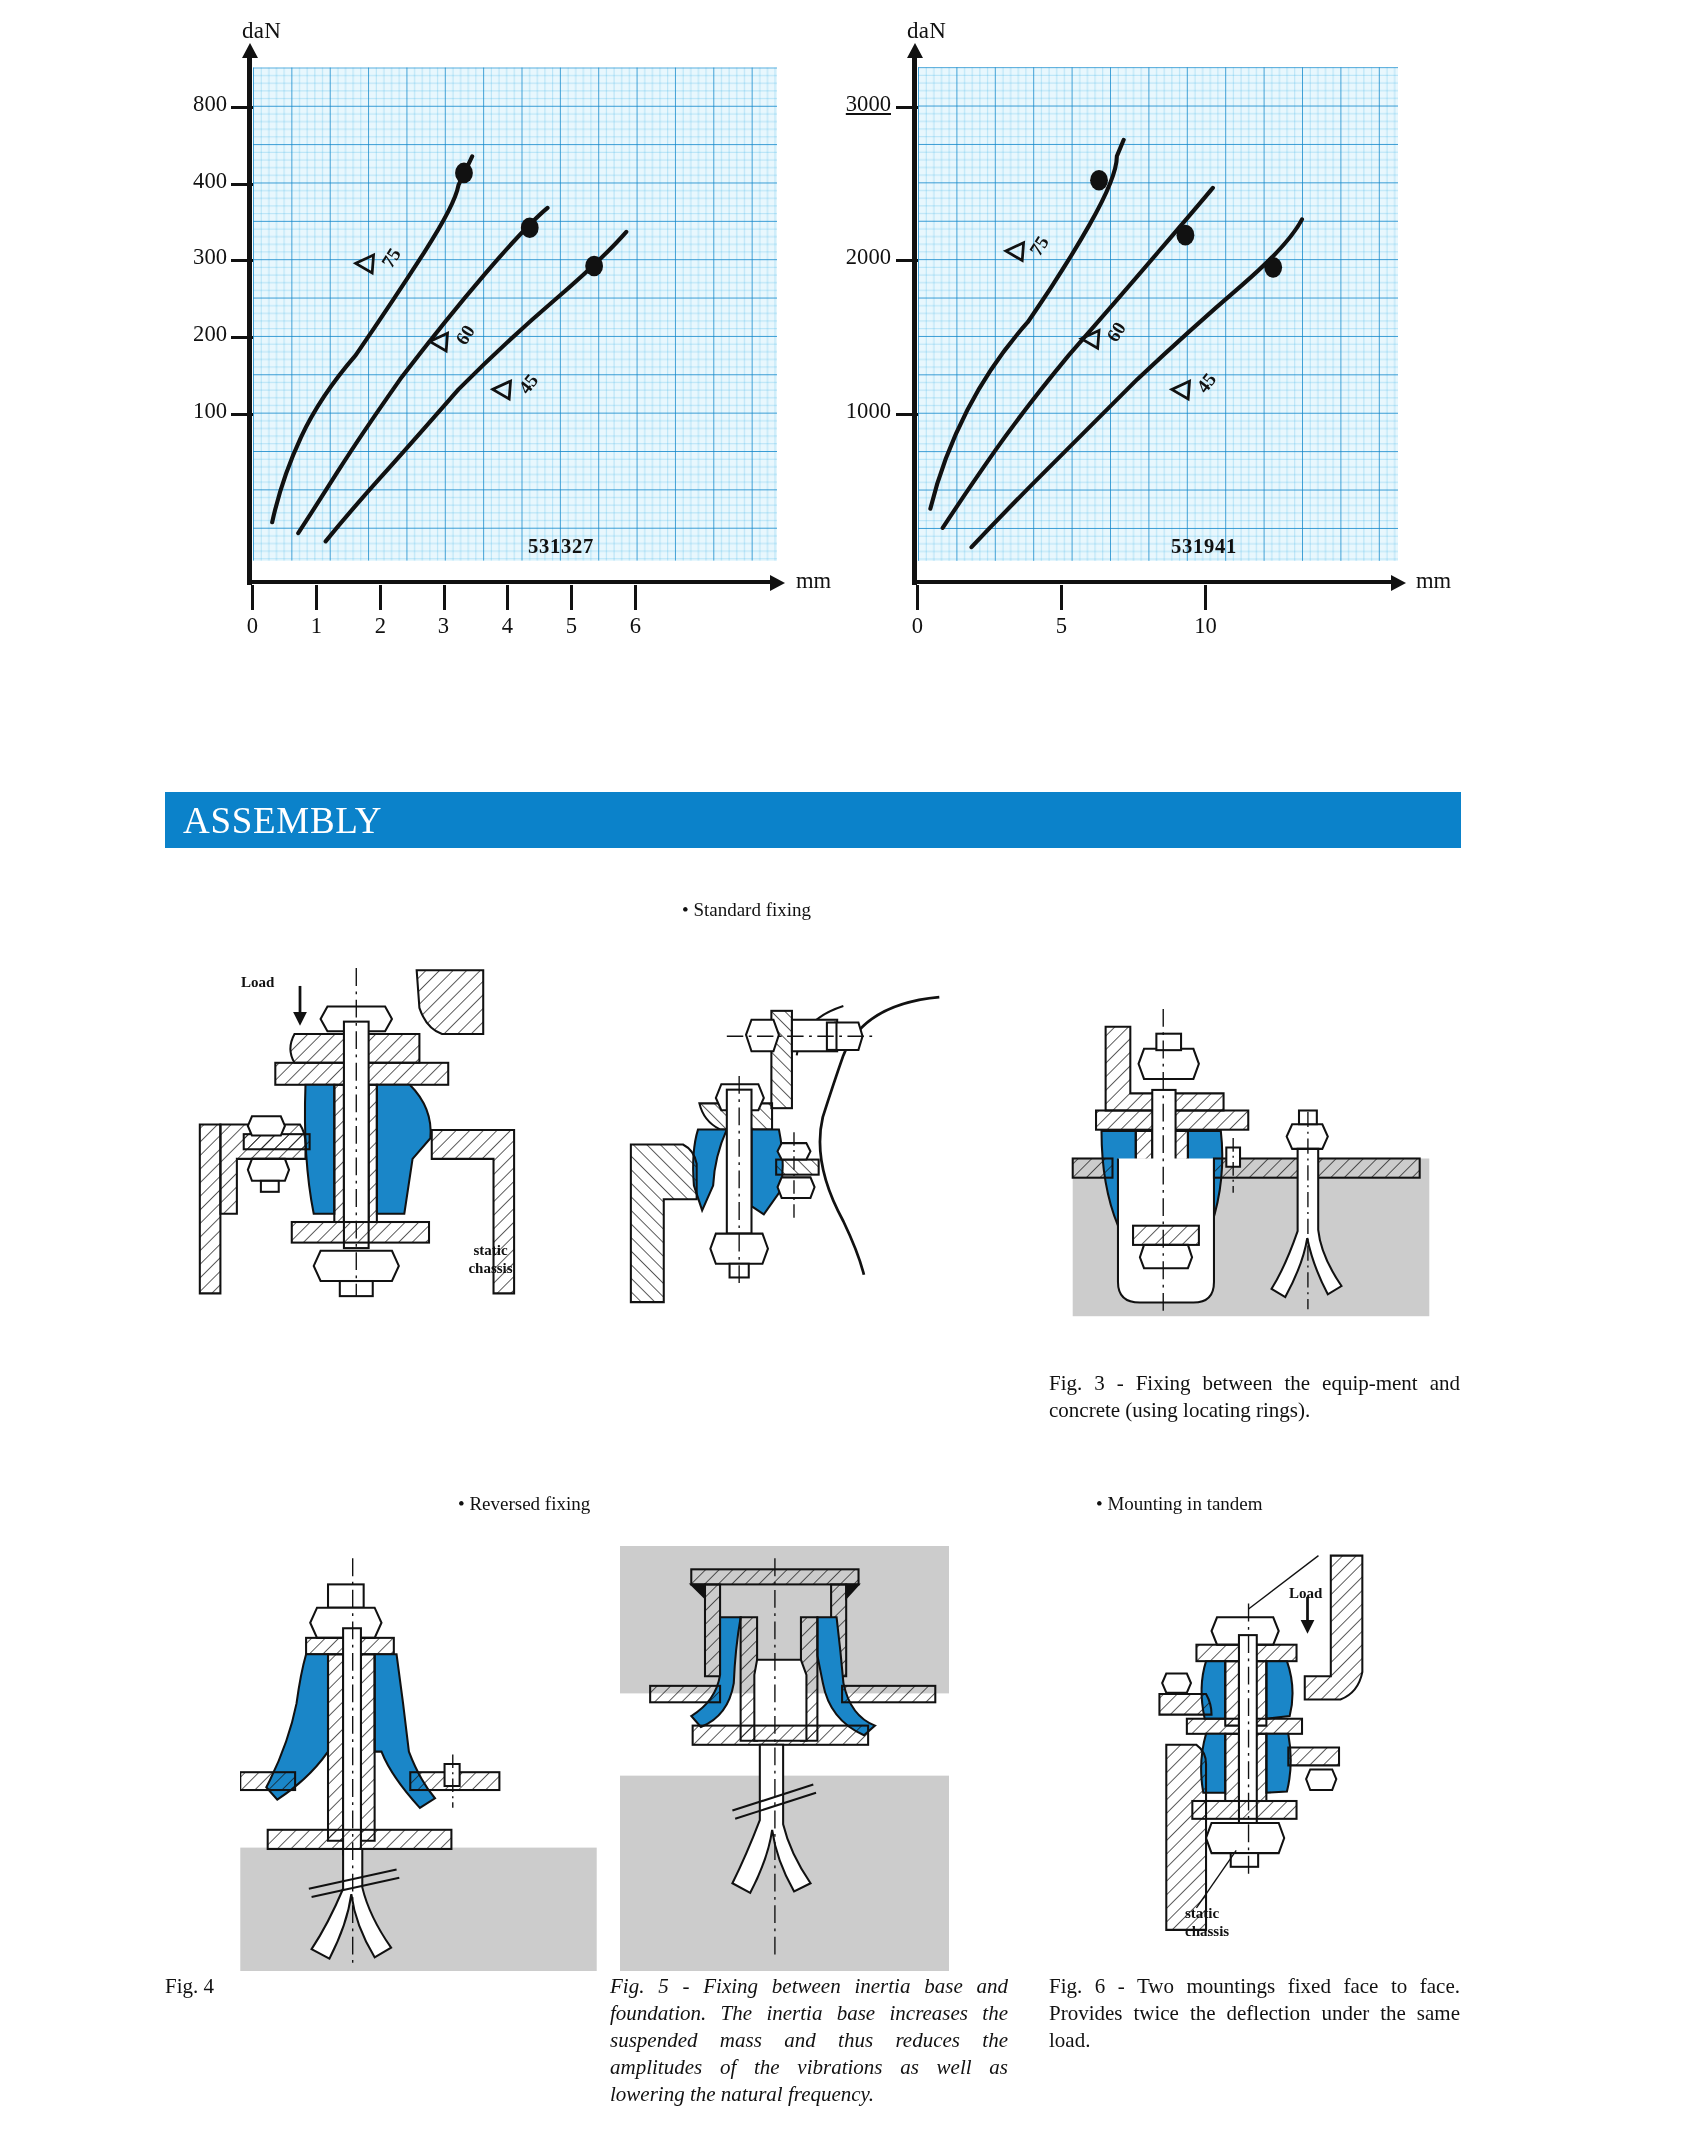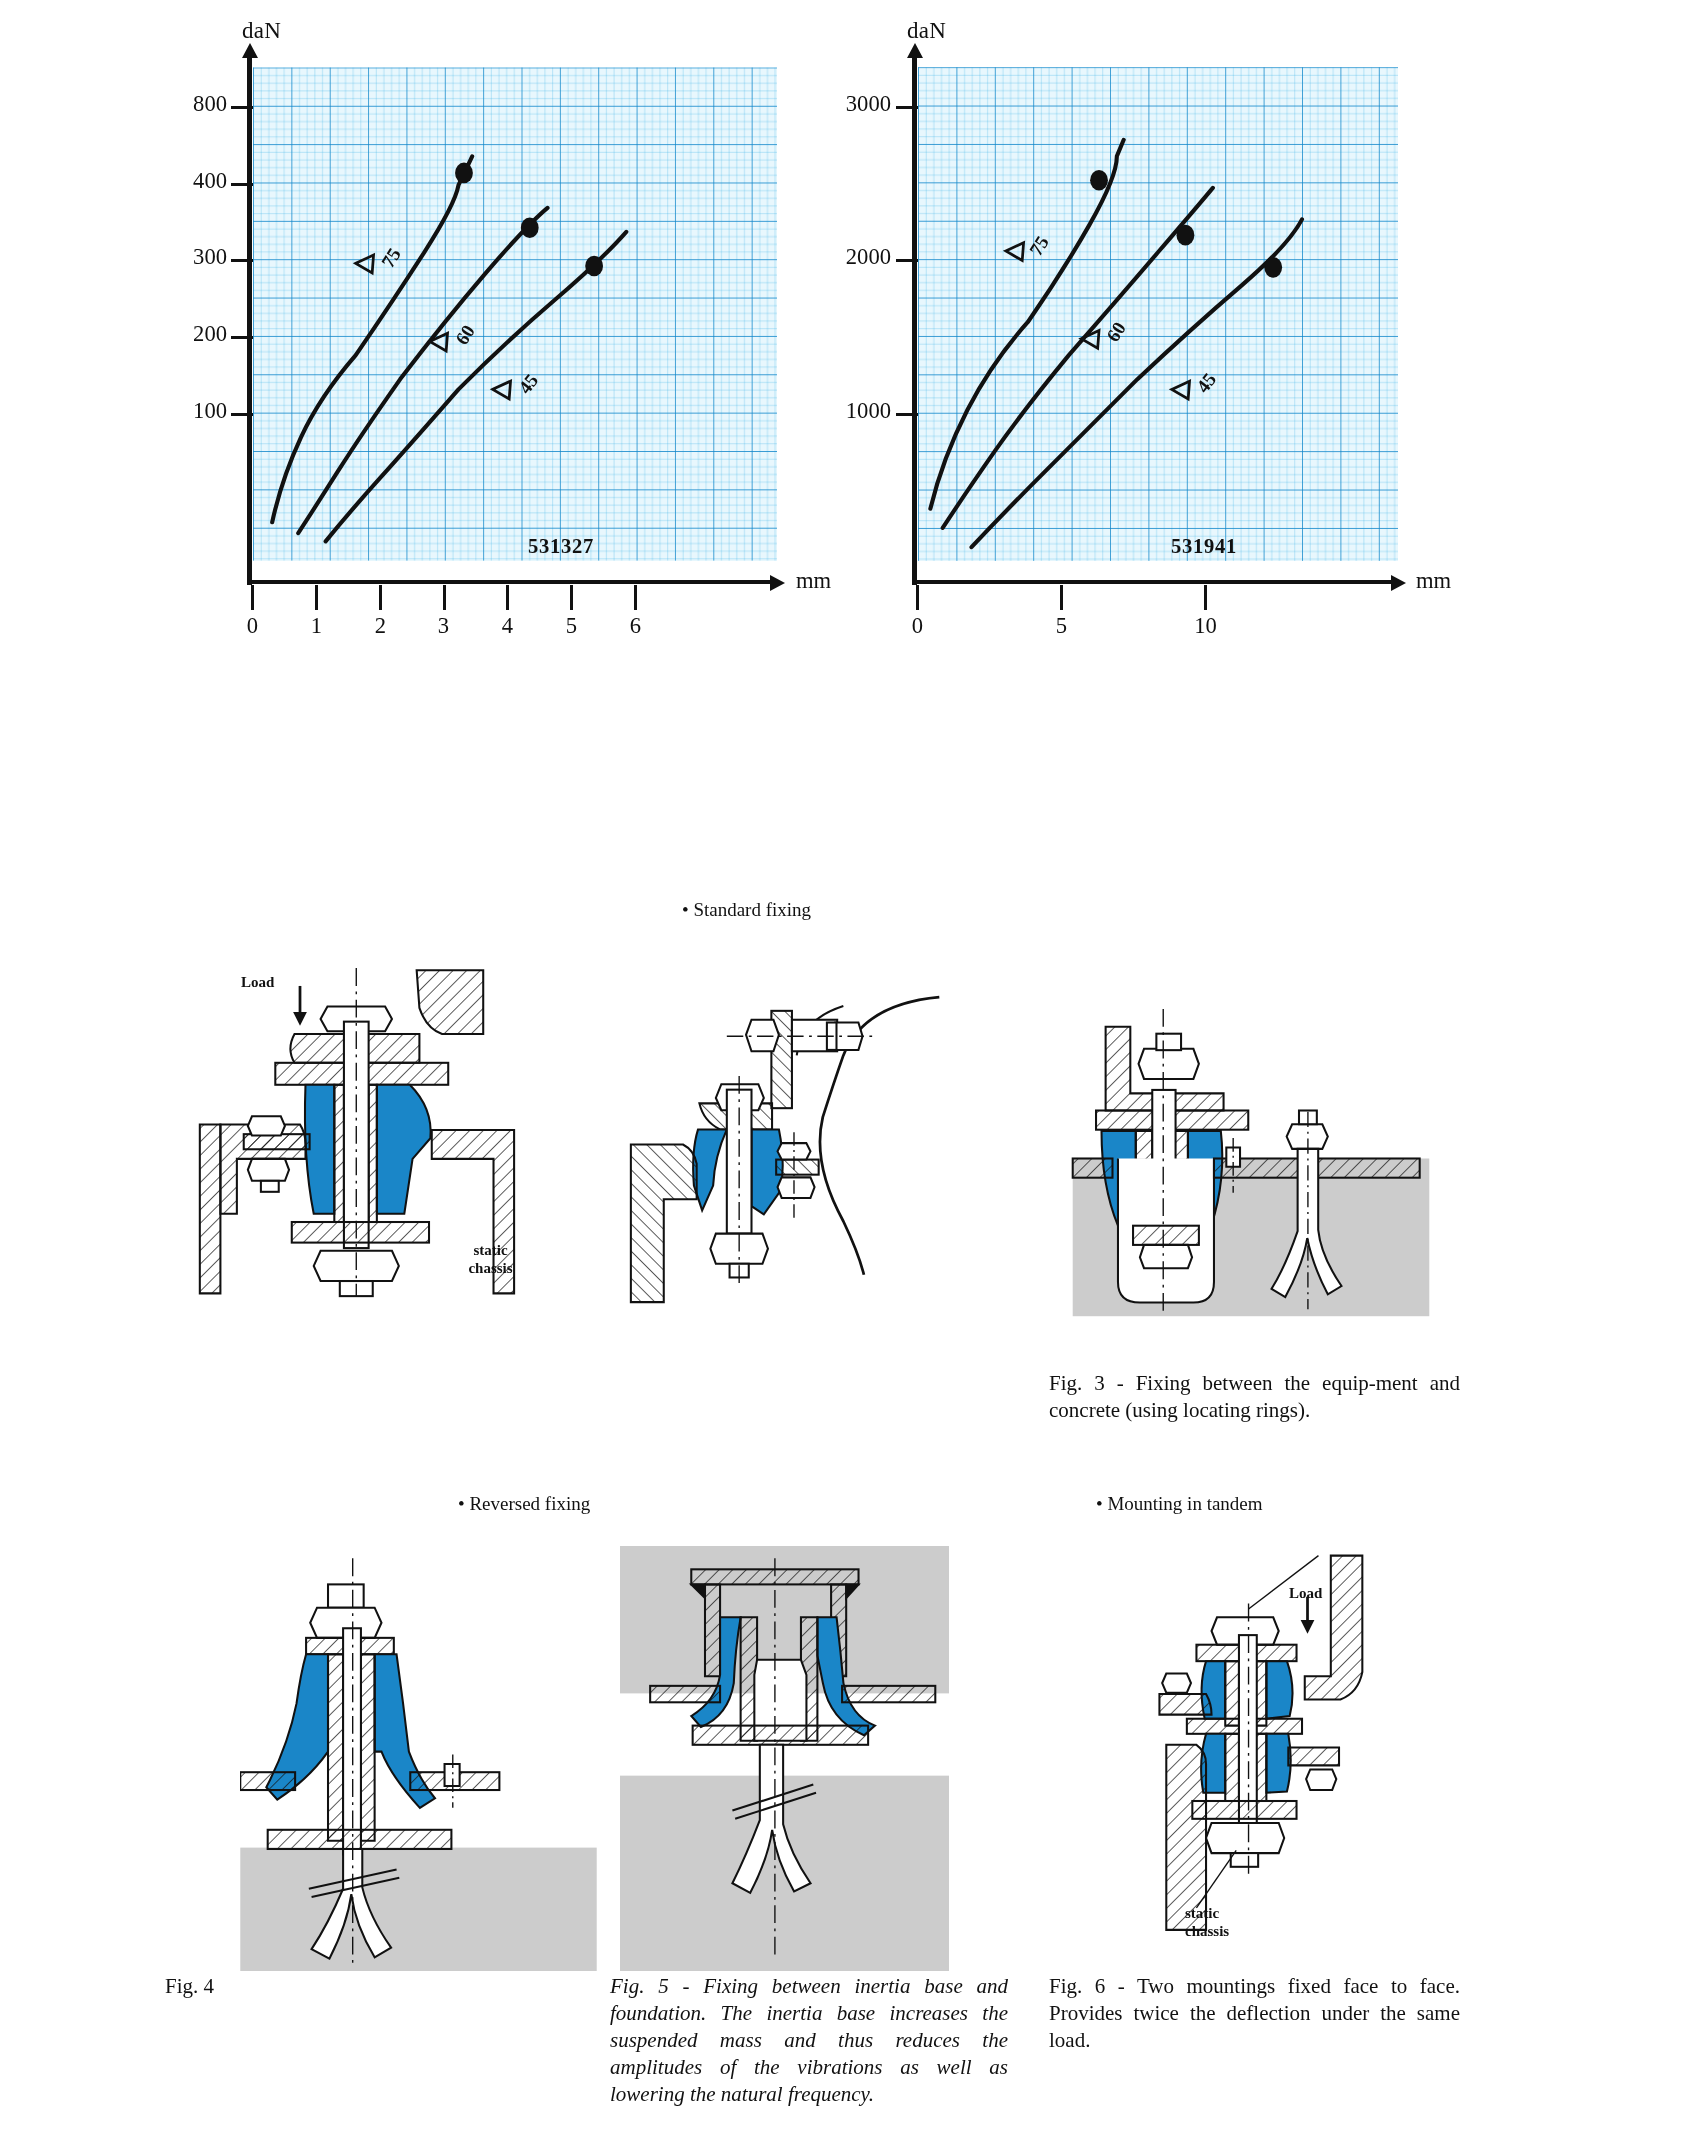--- a/index.html
+++ b/index.html
@@ -161,34 +161,37 @@
 
     <div class="partno" style="left:300px;top:521px;">531941</div>
 
     <div class="axis-line" style="left:41px;top:43px;width:4.8px;height:528px;"></div>
     <div class="arrow-up" style="left:36px;top:29px;"></div>
     <div class="axis-line" style="left:41px;top:566px;width:480px;height:4.8px;"></div>
     <div class="arrow-right" style="left:520px;top:561px;"></div>
     <div class="unit" style="left:545px;top:554px;">mm</div>
 
     <div class="ytick" style="left:25px;top:92px;width:22px;"></div>
-    <div class="ylabel" style="left:-69px;top:77px;width:89px;">3000</div>
+    <div class="ylabel" style="left:-69px;top:77px;width:89px;text-decoration:underline;">3000</div>
     <div class="ytick" style="left:25px;top:245px;width:22px;"></div>
     <div class="ylabel" style="left:-69px;top:230px;width:89px;">2000</div>
     <div class="ytick" style="left:25px;top:399px;width:22px;"></div>
     <div class="ylabel" style="left:-69px;top:384px;width:89px;">1000</div>
 
     <div class="xtick" style="left:45px;top:571px;height:25px;"></div>
     <div class="xlabel" style="left:26px;top:599px;">0</div>
     <div class="xtick" style="left:189px;top:571px;height:25px;"></div>
     <div class="xlabel" style="left:170px;top:599px;">5</div>
     <div class="xtick" style="left:333px;top:571px;height:25px;"></div>
     <div class="xlabel" style="left:314px;top:599px;">10</div>
   </div>
 
+  <div class="banner" style="left:165px;top:792px;width:1296px;height:56px;">
+    <span>ASSEMBLY</span>
+  </div>
 
   <div class="secheading" style="left:682px;top:899px;">• Standard fixing</div>
 
   <div style="position:absolute;left:171px;top:953px;width:398px;height:350px;">
     <svg width="398" height="350" viewBox="0 0 580 510">
       <defs>
         <pattern id="h45a" width="14" height="14" patternUnits="userSpaceOnUse" patternTransform="rotate(45)">
           <line x1="0" y1="0" x2="0" y2="14" stroke="#111" stroke-width="2"></line>
         </pattern>
         <pattern id="h45b" width="14" height="14" patternUnits="userSpaceOnUse" patternTransform="rotate(-45)">

